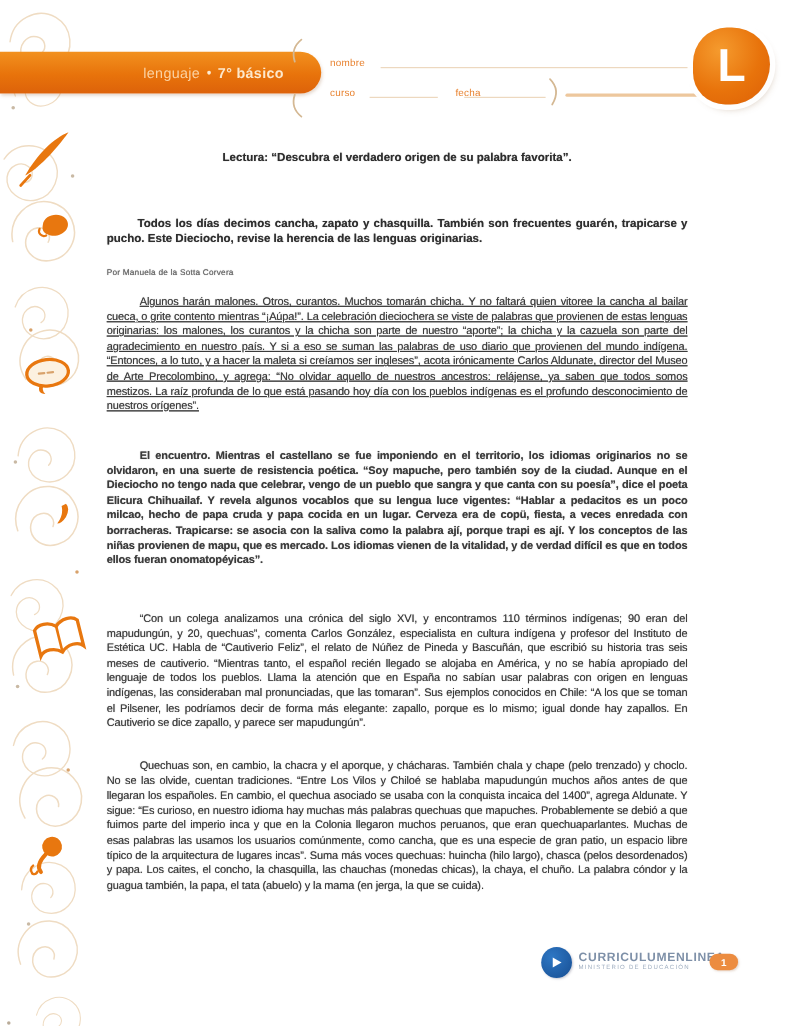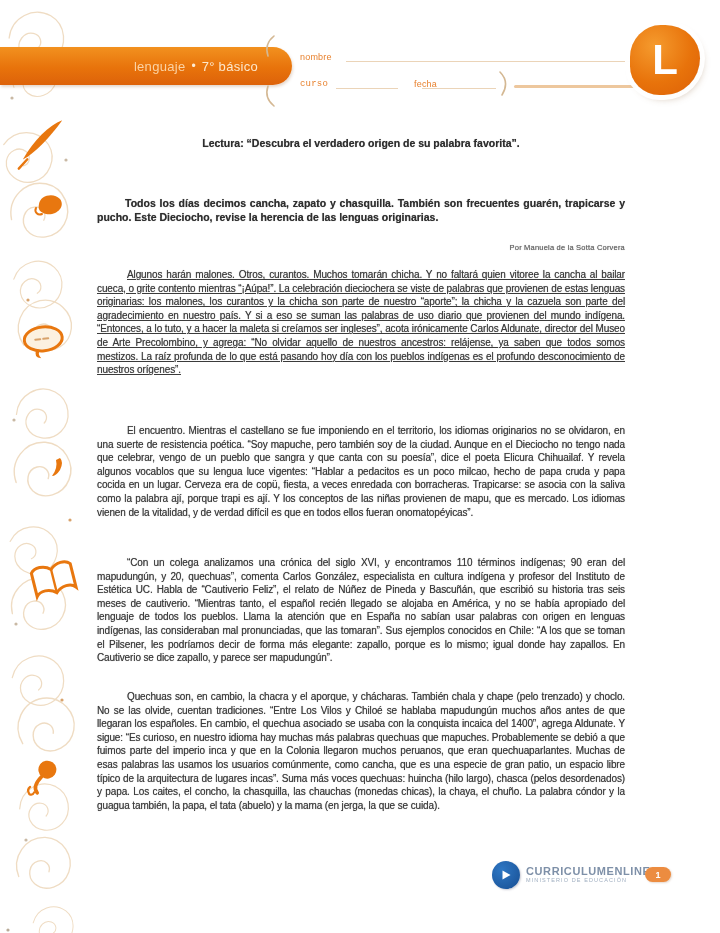--- a/index.html
+++ b/index.html
@@ -13,43 +13,43 @@
   .header-bar{
     position:absolute;left:0;top:47px;width:292px;height:38px;
     background:linear-gradient(180deg,#F2911F 0%,#E8730B 55%,#DD620A 100%);
     border-radius:0 20px 20px 0;
     box-shadow:1px 2px 3px rgba(150,100,60,.25);
     display:flex;align-items:center;justify-content:flex-end;
     padding-right:34px;box-sizing:border-box;gap:6px;
   }
   .header-bar .subject{color:#FBD3A4;font-size:13px;letter-spacing:.3px;}
   .header-bar .dot{color:#FDEBD3;font-size:12px;}
-  .header-bar .grade{color:#FDE8CC;font-size:13px;font-weight:normal;letter-spacing:.3px;}
+  .header-bar .grade{color:#FDE8CC;font-size:13px;font-weight:bold;letter-spacing:.3px;}
   .field-label{position:absolute;color:#E8822F;font-size:9px;letter-spacing:.2px;}
   .field-line{position:absolute;height:0;border-top:1px solid #EBD4B8;}
   .thick-line{position:absolute;height:3px;background:#EDC79D;border-radius:2px;}
   .header-decor{position:absolute;pointer-events:none;}
   .logo-l{
     position:absolute;left:630px;top:25px;width:70px;height:70px;
     background:radial-gradient(circle at 35% 30%,#F59B2E 0%,#E8730B 55%,#DC5F06 100%);
     border-radius:47% 53% 55% 45% / 49% 51% 56% 44%;
     box-shadow:0 0 0 5px rgba(255,255,255,.96), 3px 4px 7px rgba(140,100,60,.35);
     display:flex;align-items:center;justify-content:center;
   }
   .logo-l span{color:#fff;font-size:42px;font-weight:bold;line-height:1;font-family:"Liberation Sans",sans-serif;}
   
   .article{position:absolute;left:97px;width:528px;color:#3b3b3b;}
   .scan{text-shadow:0 0 .7px rgba(40,40,40,.65);}
   .doc-title{top:137px;font-size:10.5px;font-weight:bold;text-align:center;color:#2d2d2d;}
   .doc-intro{top:196px;font-size:10.5px;font-weight:bold;text-align:justify;line-height:14px;color:#2e2e2e;}
   .doc-intro .ind{display:inline-block;width:28px;}
-  .byline{top:243px;font-size:7.5px;color:#6b6b6b;letter-spacing:.2px;text-align:right;}
+  .byline{top:243px;font-size:7.5px;color:#6b6b6b;letter-spacing:.2px;}
   .para{font-size:10px;line-height:13.6px;text-align:justify;letter-spacing:-.12px;}
   .para .ind{display:inline-block;width:30px;}
-  .p1{top:268px;text-decoration:underline;} .p2{top:424px;}
+  .p1{top:268px;text-decoration:underline;} .p2{top:408px;font-weight:bold;}
   .subhead{top:531px;font-size:10px;font-weight:bold;color:#2d2d2d;}
   .p3{top:556px;} .p4{top:690px;}
   
   .footer{position:absolute;left:0;top:857px;width:720px;height:40px;}
   .footer-logo{position:absolute;left:492px;top:4px;display:flex;align-items:center;gap:6px;}
   .play-badge{
     width:28px;height:28px;border-radius:50%;
     background:radial-gradient(circle at 35% 32%,#2E77C4,#174E92);
     display:flex;align-items:center;justify-content:center;flex:0 0 auto;
     box-shadow:1px 1px 2px rgba(80,80,110,.3);
@@ -142,21 +142,21 @@
     <path d="M14,2 Q4,10 8,22" fill="none" stroke="#D4B893" stroke-width="1.6" stroke-linecap="round"></path>
     <path d="M8,52 Q4,64 14,72" fill="none" stroke="#D4B893" stroke-width="1.6" stroke-linecap="round"></path>
   </svg>
   <svg class="header-decor" style="left:497px;top:70px;" width="16" height="28" xmlns="http://www.w3.org/2000/svg">
     <path d="M3,2 Q13,12 5,25" fill="none" stroke="#D4B893" stroke-width="1.6" stroke-linecap="round"></path>
   </svg>
 
   <span class="field-label" style="left:300px;top:52px;">nombre</span>
   <div class="field-line" style="left:346px;top:61px;width:310px;"></div>
 
-  <span class="field-label" style="left:300px;top:79px;font-family:Liberation Mono, monospace;">curso</span>
+  <span class="field-label" style="left:300px;top:79px;">curso</span>
   <div class="field-line" style="left:336px;top:88px;width:62px;"></div>
 
   <span class="field-label" style="left:390px;top:79px;margin-left:24px;">fecha</span>
   <div class="field-line" style="left:422px;top:88px;width:74px;"></div>
 
   <div class="thick-line" style="left:514px;top:85px;width:122px;"></div>
 
   <div class="logo-l">
     <span>L</span>
   </div>

